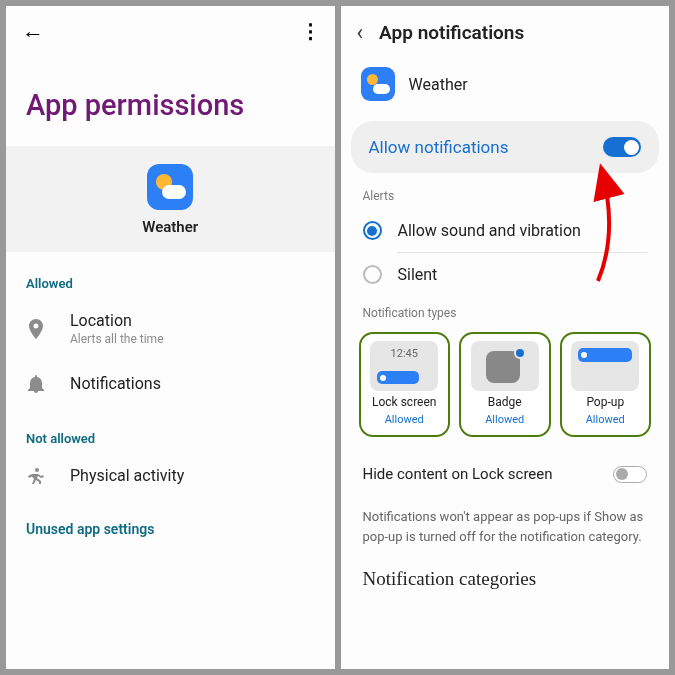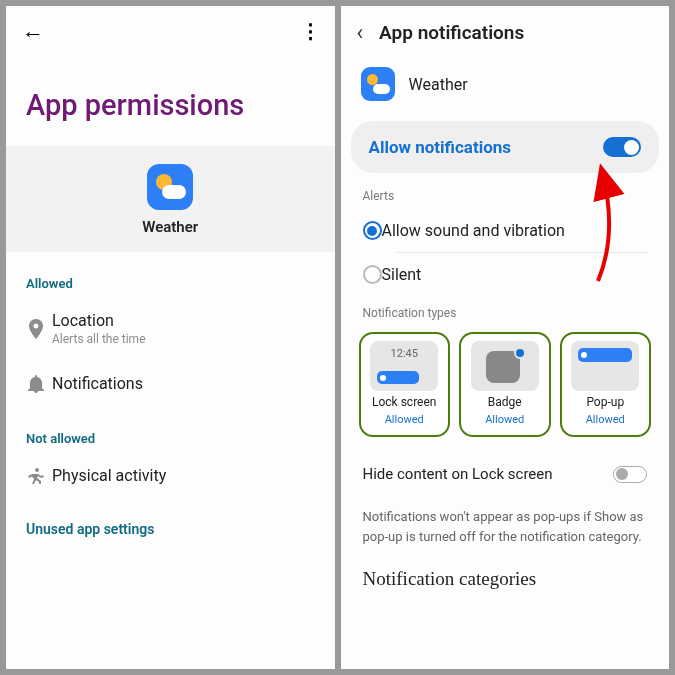--- a/index.html
+++ b/index.html
@@ -10,43 +10,43 @@
     .topbar { display: flex; justify-content: space-between; align-items: center; padding: 12px 16px; }
     .back-arrow { font-size: 22px; font-weight: bold; }
     .dots { font-size: 20px; font-weight: bold; letter-spacing: -2px; }
     .title-large { font-size: 29px; font-weight: 500; padding: 32px 20px 24px; color: #701a75; }
     .app-header { background: #f2f2f2; padding: 18px 0 16px; display: flex; flex-direction: column; align-items: center; gap: 8px; }
     .app-icon { width: 46px; height: 46px; background: #2d7ff5; border-radius: 12px; display: flex; align-items: center; justify-content: center; position: relative; }
     .app-icon::before { content: ''; width: 16px; height: 16px; background: #ffb833; border-radius: 50%; position: absolute; top: 10px; left: 9px; }
     .app-icon::after { content: ''; width: 24px; height: 14px; background: #fff; border-radius: 10px; position: absolute; bottom: 11px; right: 7px; }
     .app-name { font-size: 15px; font-weight: 600; color: #222; }
     .section-label { color: #0f6b84; font-size: 13px; font-weight: 600; padding: 24px 20px 6px; }
-    .perm-item { display: flex; align-items: center; gap: 6px; padding: 14px 20px; }
+    .perm-item { display: flex; align-items: center; gap: 24px; padding: 14px 20px; }
     .perm-icon { width: 20px; color: #8c8c8c; display: flex; align-items: center; justify-content: center; }
     .perm-text { display: flex; flex-direction: column; gap: 2px; }
     .perm-title { font-size: 16px; color: #222; }
     .perm-sub { font-size: 12px; color: #8c8c8c; }
     .unused { color: #0f6b84; font-size: 14px; font-weight: 600; padding: 22px 20px 12px; }
     
     
     .topbar2 { display: flex; align-items: center; gap: 16px; padding: 14px 16px; }
     .chevron { font-size: 22px; color: #333; }
     .title2 { font-size: 19px; font-weight: 600; color: #222; }
     .app-row { display: flex; align-items: center; gap: 14px; padding: 8px 20px 14px; }
     .app-icon-sm { width: 34px; height: 34px; background: #2d7ff5; border-radius: 9px; position: relative; }
     .app-icon-sm::before { content: ''; width: 11px; height: 11px; background: #ffb833; border-radius: 50%; position: absolute; top: 7px; left: 6px; }
     .app-icon-sm::after { content: ''; width: 17px; height: 10px; background: #fff; border-radius: 7px; position: absolute; bottom: 7px; right: 5px; }
     .allow-bar { background: #efefef; border-radius: 22px; margin: 6px 10px; padding: 16px 18px; display: flex; justify-content: space-between; align-items: center; }
-    .allow-text { color: #1570d1; font-size: 17px; font-weight: 700; }
+    .allow-text { color: #1570d1; font-size: 17px; font-weight: 400; }
     .toggle { width: 38px; height: 20px; background: #1570d1; border-radius: 12px; position: relative; }
     .toggle::after { content: ''; width: 15px; height: 15px; background: #fff; border-radius: 50%; position: absolute; right: 2px; top: 2.5px; }
     .toggle-off { width: 34px; height: 17px; background: #fff; border: 1.5px solid #aaa; border-radius: 10px; position: relative; }
     .toggle-off::after { content: ''; width: 12px; height: 12px; background: #aaa; border-radius: 50%; position: absolute; left: 2px; top: 1px; }
     .sub-label { color: #7a7a7a; font-size: 12px; padding: 10px 22px 6px; }
-    .radio-row { display: flex; align-items: center; padding: 12px 22px; }
+    .radio-row { display: flex; align-items: center; gap: 16px; padding: 12px 22px; }
     .radio { width: 19px; height: 19px; border: 2px solid #bbb; border-radius: 50%; display: flex; align-items: center; justify-content: center; }
     .radio.on { border-color: #1570d1; }
     .radio.on::after { content: ''; width: 10px; height: 10px; background: #1570d1; border-radius: 50%; }
     .radio-text { font-size: 16px; color: #222; }
     .divider { height: 1px; background: #e5e5e5; margin-left: 56px; margin-right: 22px; }
     .types-row { display: flex; gap: 9px; padding: 6px 18px 14px; }
     .type-card { flex: 1; border: 2px solid #4d7c0f; border-radius: 14px; padding: 7px 6px 9px; display: flex; flex-direction: column; align-items: center; gap: 4px; background: #fff; }
     .type-preview { width: 68px; height: 50px; background: #e6e6e6; border-radius: 8px; position: relative; }
     .lock-time { position: absolute; top: 6px; left: 50%; transform: translateX(-50%); font-size: 11px; color: #666; }
     .lock-bar { position: absolute; bottom: 7px; left: 7px; width: 42px; height: 13px; background: #2d7ff5; border-radius: 5px; }

